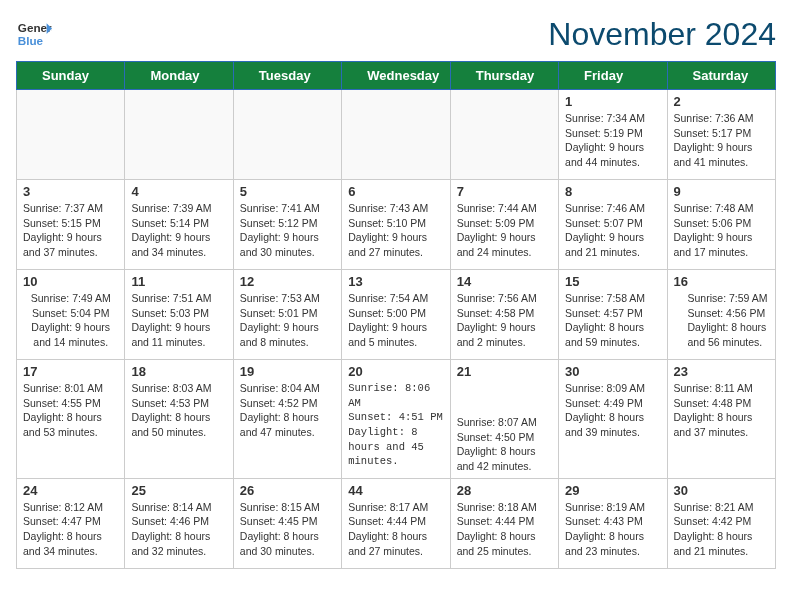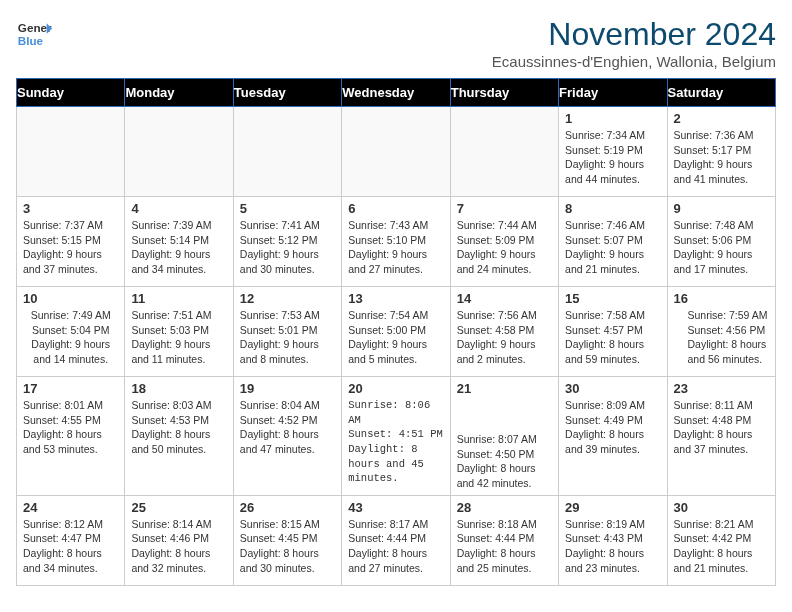--- a/index.html
+++ b/index.html
@@ -36,24 +36,24 @@
     .location-subtitle {
       font-size: 15px;
       color: #555;
     }
     .calendar {
       width: 100%;
       border-collapse: collapse;
       table-layout: fixed;
     }
     .calendar th {
-      background: #000000;
+      background: #15803d;
       color: #fff;
       text-align: left;
-      padding: 6px 0;
+      padding: 6px 25px;
       font-size: 13px;
       font-weight: bold;
       border: 1px solid #2a6ab7;
     }
     .calendar td {
       border: 1px solid #ccc;
       vertical-align: top;
       padding: 4px 6px;
       font-size: 10.5px;
       color: #333;
@@ -81,21 +81,20 @@
   <div class="logo">
     <svg class="logo-icon" viewBox="0 0 40 40">
 
       <text x="2" y="18" font-family="Arial" font-weight="bold" font-size="13" fill="#333">General</text>
       <text x="2" y="32" font-family="Arial" font-weight="bold" font-size="13" fill="#4a90d9">Blue</text>
       <polygon points="34,8 40,14 34,20" fill="#4a90d9"></polygon>
     </svg>
   </div>
   <div class="title-area">
     <div class="month-title">November 2024</div>
-    <div class="location-subtitle">Ecaussinnes-d'Enghien, Wallonia, Belgium</div>
   </div>
 </div>
 
 <table class="calendar">
   <thead>
     <tr>
     <th>Sunday</th>
         <th>Monday</th>
         <th>Tuesday</th>
         <th>Wednesday</th>
@@ -269,21 +268,21 @@
 Sunset: 4:46 PM
 Daylight: 8 hours and 32 minutes.</div>
         </td>
         <td>
           <div class="day-number">26</div>
           <div class="day-info" style="white-space: pre-line;">Sunrise: 8:15 AM
 Sunset: 4:45 PM
 Daylight: 8 hours and 30 minutes.</div>
         </td>
         <td>
-          <div class="day-number">43</div>
+          <div class="day-number">44</div>
           <div class="day-info" style="white-space: pre-line;">Sunrise: 8:17 AM
 Sunset: 4:44 PM
 Daylight: 8 hours and 27 minutes.</div>
         </td>
         <td>
           <div class="day-number">28</div>
           <div class="day-info" style="white-space: pre-line;">Sunrise: 8:18 AM
 Sunset: 4:44 PM
 Daylight: 8 hours and 25 minutes.</div>
         </td>

